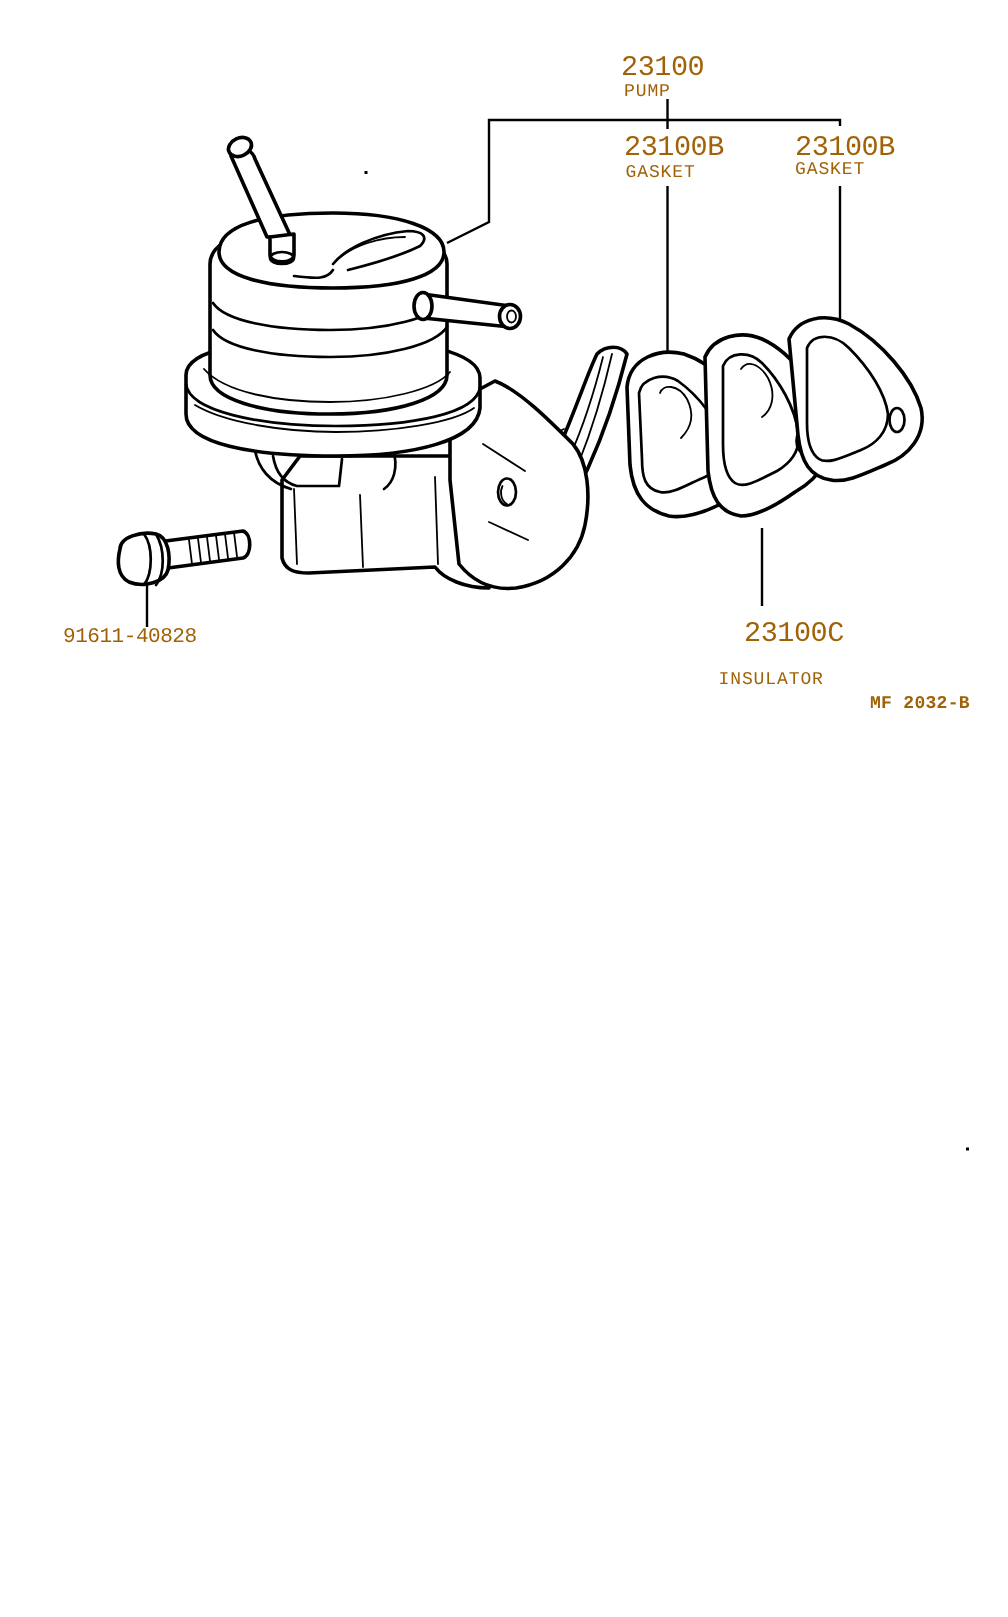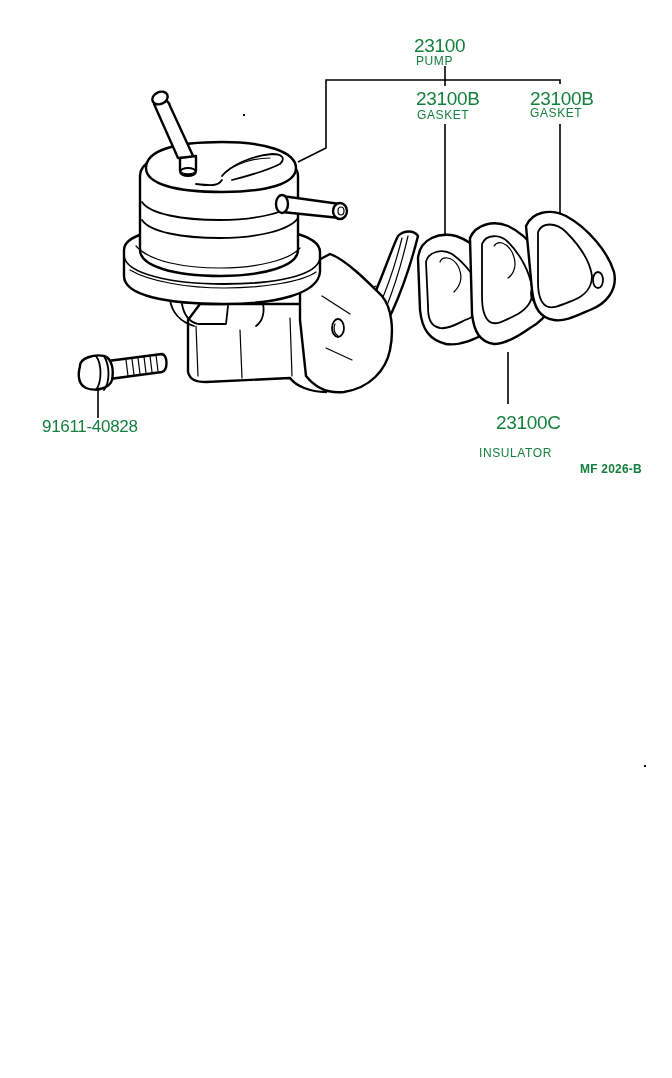--- a/index.html
+++ b/index.html
@@ -1,19 +1,19 @@
 <!DOCTYPE html>
 <html><head>
 <meta charset="utf-8">
 <style>
   html, body { margin: 0; padding: 0; background: #ffffff; }
   body { width: 672px; height: 1078px; position: relative; overflow: hidden;
          font-family: "Liberation Sans", sans-serif; color: #000; }
   #diagram { position: absolute; left: 0; top: 0; width: 672px; height: 1078px; }
-  .lbl { position: absolute; white-space: nowrap; line-height: 1; color: #15803d; }
+  .lbl { position: absolute; white-space: nowrap; line-height: 1; color: #a16207; font-family: Liberation Mono, monospace; }
   .pn { font-size: 19px; letter-spacing: -0.3px; }
   .nm { font-size: 12px; letter-spacing: 0.6px; }
   .ref { font-size: 12px; font-weight: bold; letter-spacing: 0.2px; }
   svg .o { fill: #fff; stroke: #000; stroke-width: 2.4; stroke-linejoin: round; stroke-linecap: round; }
   svg .l { fill: none; stroke: #000; stroke-width: 1.8; stroke-linecap: round; stroke-linejoin: round; }
   svg .t { fill: none; stroke: #000; stroke-width: 1.2; stroke-linecap: round; }
   svg .ld { fill: none; stroke: #000; stroke-width: 1.6; }
 </style>
 </head>
 <body>
@@ -119,15 +119,15 @@
 
 <div class="lbl pn" style="left:416px; top:89px;">23100B</div>
 <div class="lbl nm" style="left:417px; top:109px;">GASKET</div>
 
 <div class="lbl pn" style="left:530px; top:89px;">23100B</div>
 <div class="lbl nm" style="left:530px; top:107px;">GASKET</div>
 
 <div class="lbl pn" style="left:496px; top:413px;">23100C</div>
 <div class="lbl nm" style="left:479px; top:447px;">INSULATOR</div>
 
-<div class="lbl pn" style="left:42px; top:418px; font-size:17px;">91611-40828</div>
+<div class="lbl pn" style="left:42px; top:418px; font-size:14px;">91611-40828</div>
 
-<div class="lbl ref" style="left:580px; top:463px;">MF 2026-B</div>
+<div class="lbl ref" style="left:580px; top:463px;">MF 2032-B</div>
 
 </body></html>

